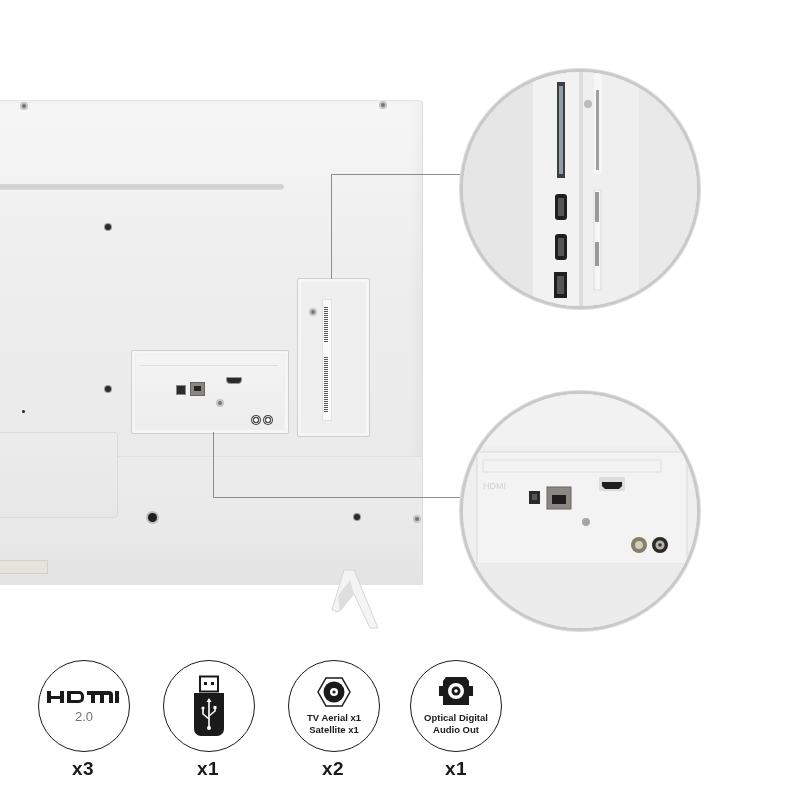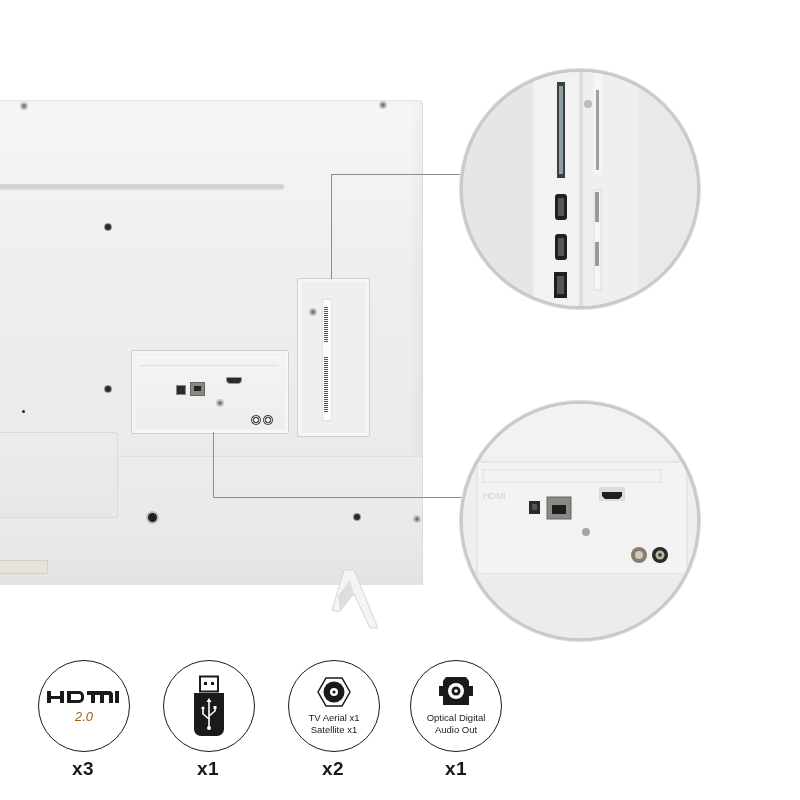--- a/index.html
+++ b/index.html
@@ -92,37 +92,37 @@
     .cline { background: #8e8e8e; }
 
     
     .zoom-circle {
       width: 234px; height: 234px; border-radius: 50%;
       overflow: hidden; position: absolute;
       box-shadow: 0 0 0 3px #c9c9c9, 0 0 0 4px #dedede;
       background: #e8e8e8;
     }
     .zc1 { left: 463px; top: 72px; }
-    .zc2 { left: 463px; top: 404px; }
+    .zc2 { left: 463px; top: 394px; }
 
     
     .badge {
       position: absolute; top: 660px; width: 90px; height: 90px;
       border: 1.5px solid #1a1a1a; border-radius: 50%;
       background: #fff;
       display: flex; flex-direction: column; align-items: center; justify-content: center;
     }
     .badge-count {
       position: absolute; top: 758px; width: 92px; text-align: center;
       font-size: 19px; font-weight: bold; color: #1a1a1a; letter-spacing: 0.5px;
     }
     .badge-caption {
-      font-size: 9.5px; line-height: 12px; color: #1a1a1a; text-align: center;
-    }
-    .hdmi-sub { font-size: 13px; color: #a16207; margin-top: 4px; font-style: italic; }
+      font-size: 9.5px; line-height: 12px; color: #1a1a1a; text-align: center; font-weight: bold;
+    }
+    .hdmi-sub { font-size: 13px; color: #737373; margin-top: 4px; }
   </style>
 </head>
 <body>
 
 <div class="abs tv-back">
   <div class="bottom-bevel"></div>
 </div>
 <div class="abs vent-strip"></div>
 
 <div class="abs screw tiny" style="left:22px;top:104px;"></div>

